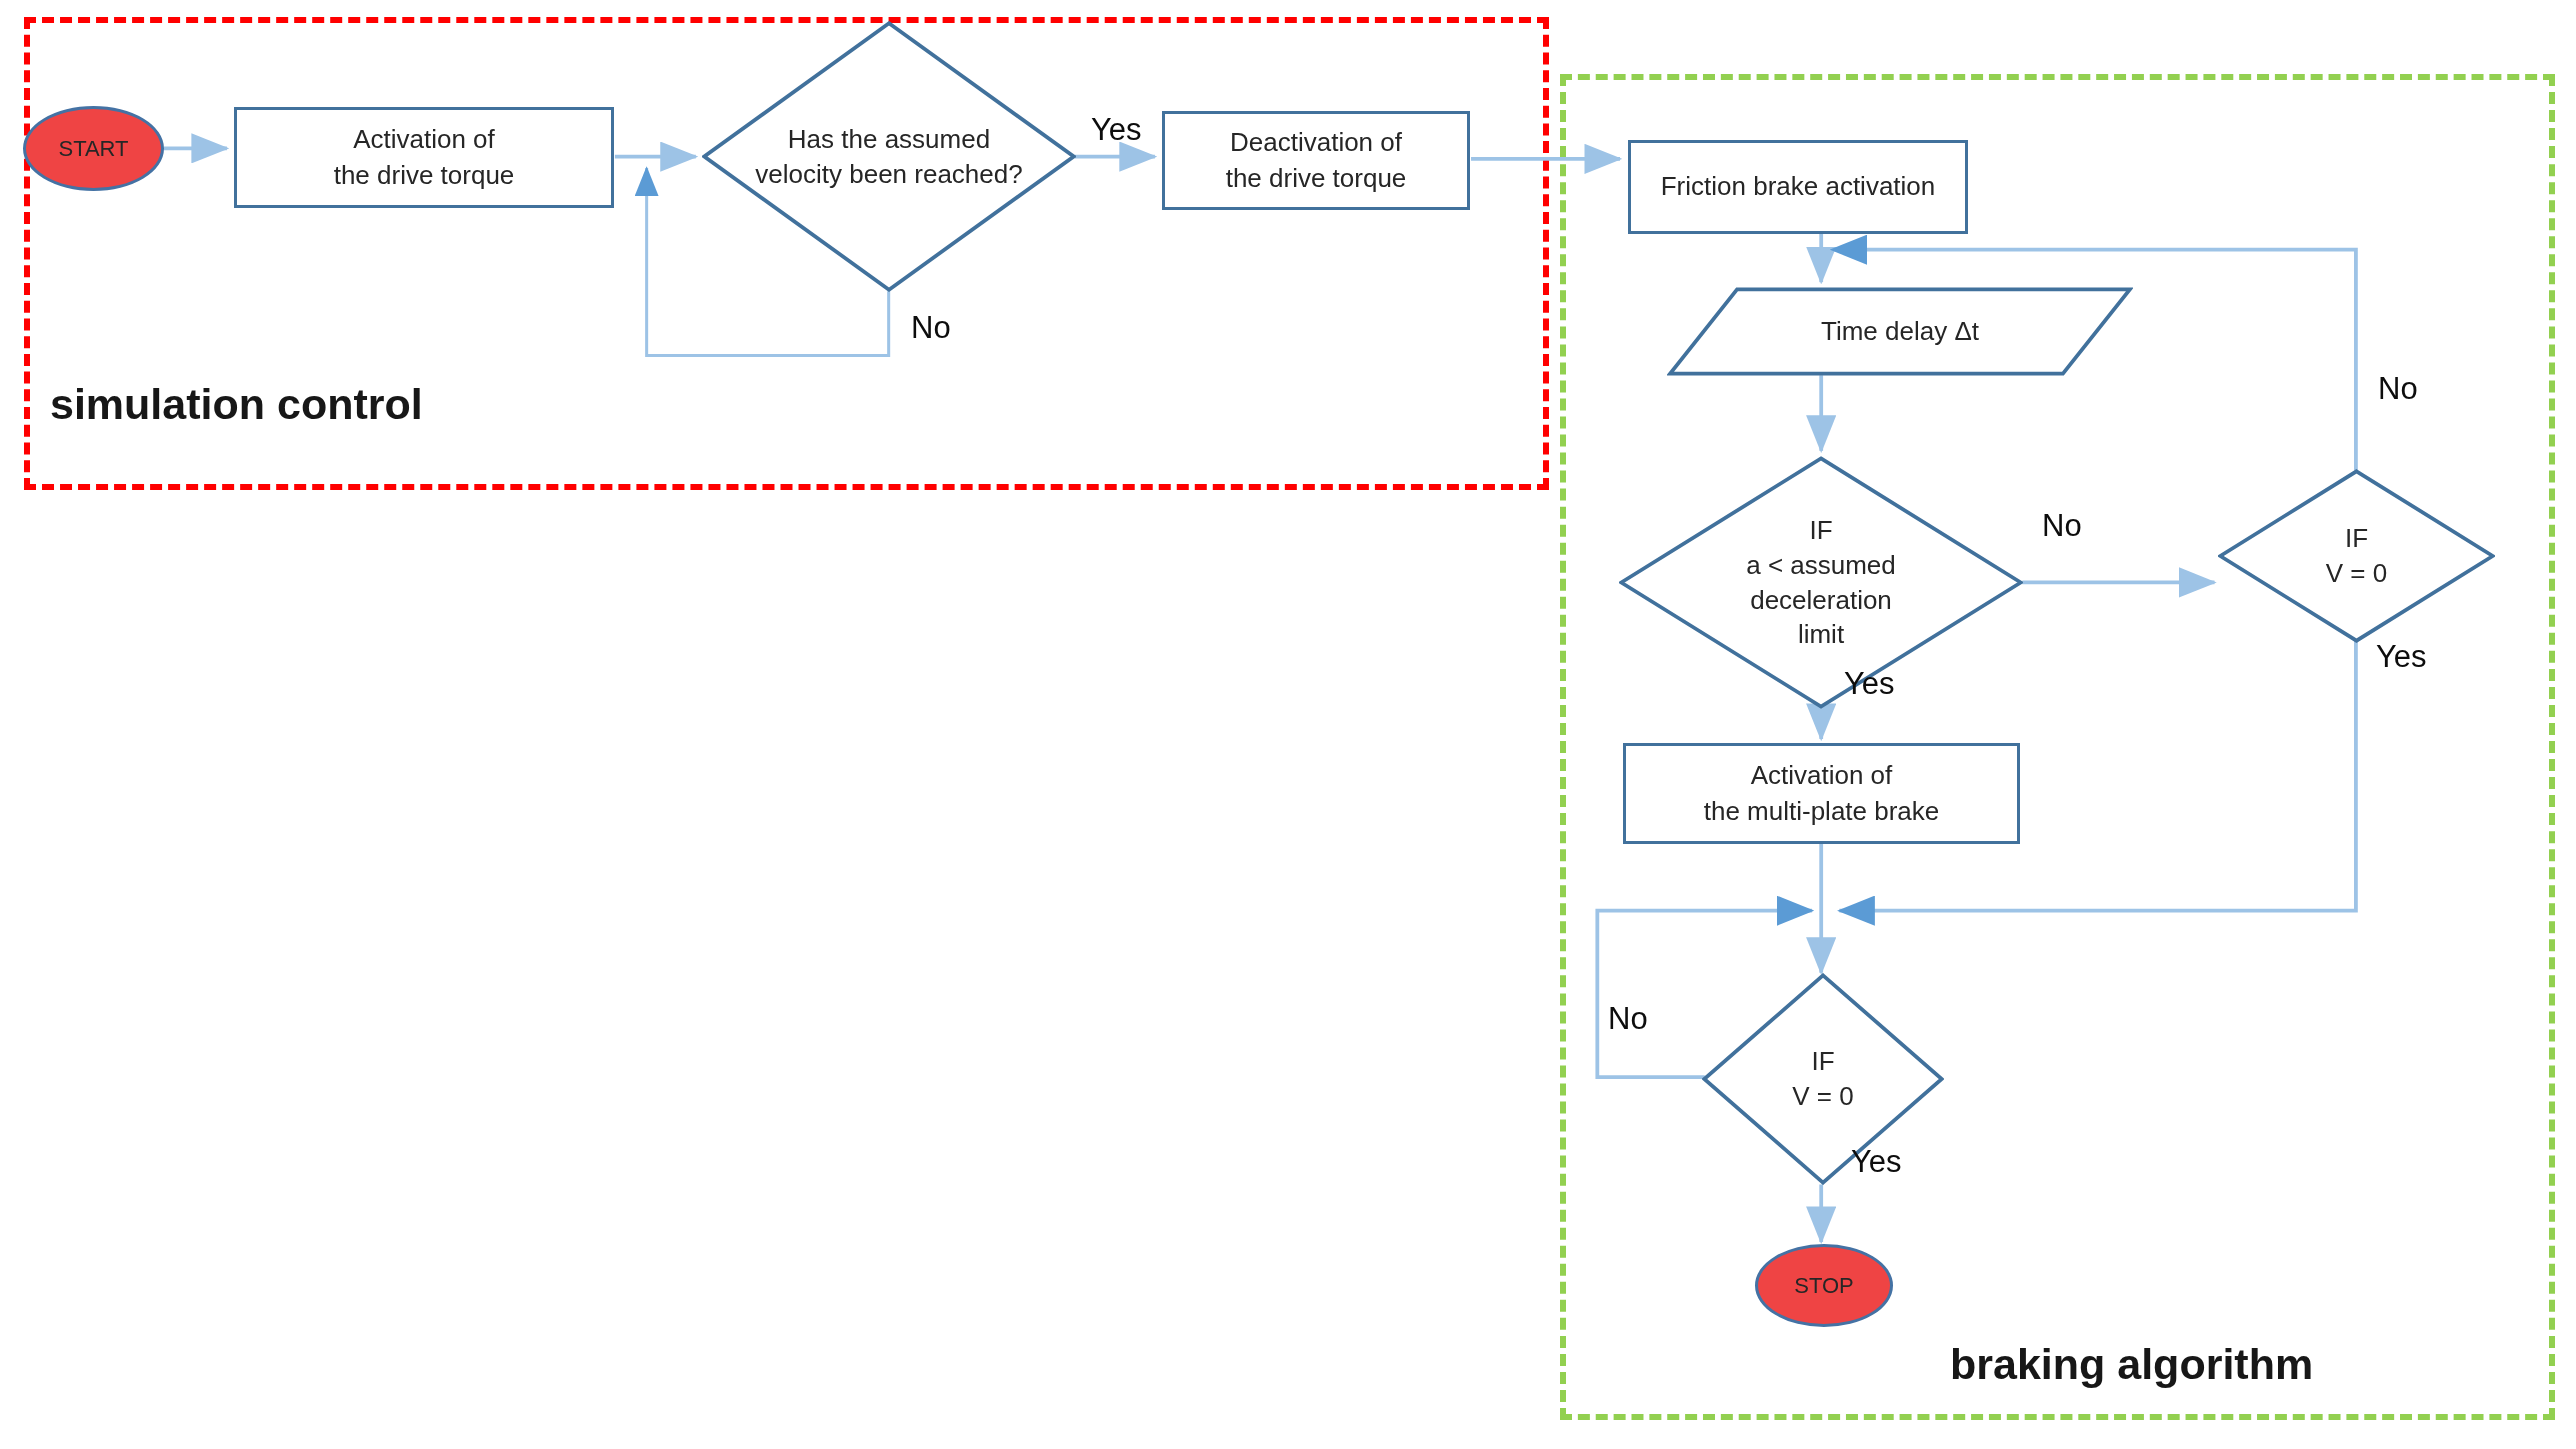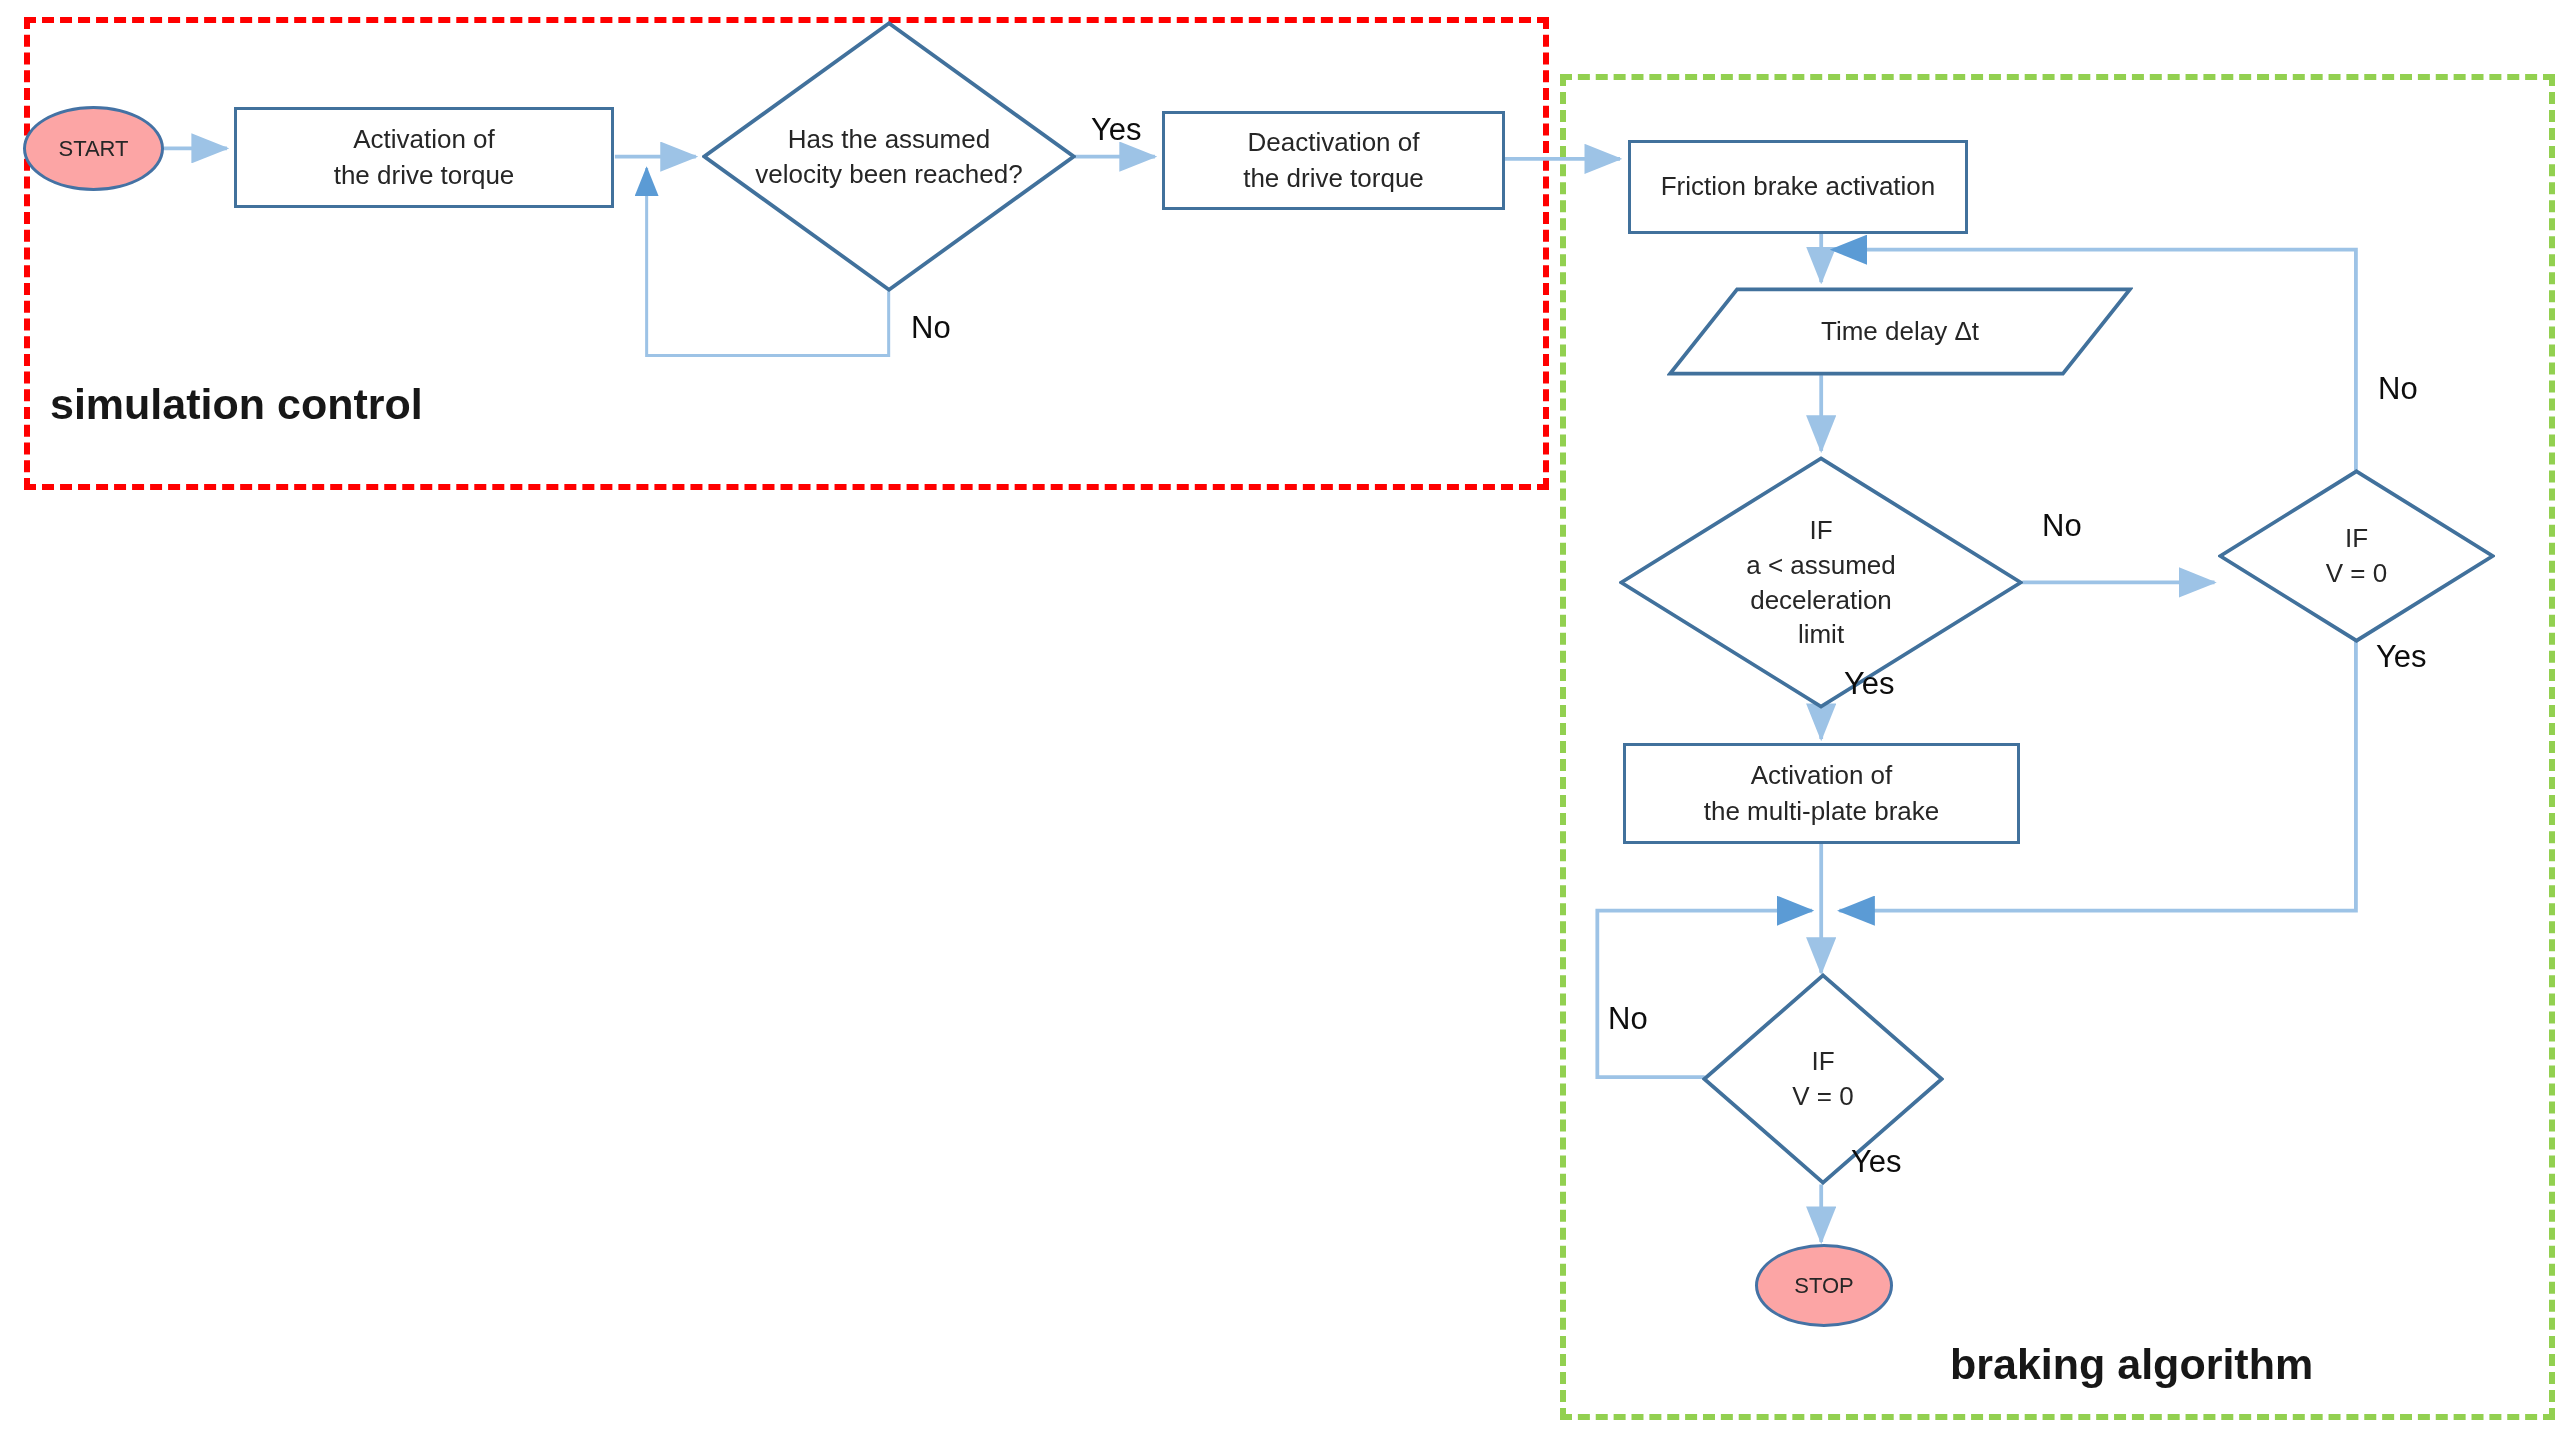--- a/index.html
+++ b/index.html
@@ -9,21 +9,21 @@
 
   .group-box{position:absolute;box-sizing:border-box;}
   .group-red{border:6.8px dashed #FF0000;}
   .group-green{border:6.8px dashed #92D050;}
 
   .group-label{position:absolute;font-size:43px;color:#171717;white-space:nowrap;font-family:"Liberation Sans",sans-serif;font-weight:bold;}
 
   .node{position:absolute;box-sizing:border-box;display:flex;align-items:center;justify-content:center;text-align:center;}
 
   .proc{border:3.8px solid #41719C;background:#ffffff;color:#262626;font-size:26px;line-height:1.35;}
-  .term{border:3px solid #4472A4;background:#fca5a5;border-radius:50%;color:#262626;font-size:22px;}
+  .term{border:3px solid #4472A4;background:#ef4444;border-radius:50%;color:#262626;font-size:22px;}
 
   .diamond-wrap{position:absolute;}
   .diamond-wrap svg{position:absolute;left:0;top:0;}
   .diamond-text{position:absolute;left:0;top:0;width:100%;height:100%;display:flex;align-items:center;justify-content:center;text-align:center;color:#262626;font-size:26px;line-height:1.33;white-space:pre-line;pointer-events:none;}
 
   .para-wrap{position:absolute;}
   .para-wrap svg{position:absolute;left:0;top:0;}
   .para-text{position:absolute;left:0;top:0;width:100%;height:100%;display:flex;align-items:center;justify-content:center;color:#262626;font-size:26px;}
 
   .elbl{position:absolute;font-size:31px;color:#0d0d0d;white-space:nowrap;font-family:Liberation Sans, sans-serif;}
@@ -92,21 +92,21 @@
   </div>
 
   <div class="diamond-wrap" style="left:702px;top:21px;width:374px;height:271px;">
     <svg width="374" height="271" viewBox="0 0 494 358">
       <polygon points="247,3 491,179 247,355 3,179" fill="#ffffff" stroke="#41719C" stroke-width="5"></polygon>
     </svg>
     <div class="diamond-text">Has the assumed
 velocity been reached?</div>
   </div>
 
-  <div class="node proc" style="left:1162px;top:111px;width:343px;height:99px;white-space:pre-line;">
+  <div class="node proc" style="left:1162px;top:111px;width:308px;height:99px;white-space:pre-line;">
     <span>Deactivation of
 the drive torque</span>
   </div>
 
   <div class="node proc" style="left:1628px;top:110px;width:340px;height:94px;margin-top:30px;">
     <span>Friction brake activation</span>
   </div>
 
   <div class="para-wrap" style="left:1667px;top:287px;width:466px;height:89px;">
     <svg width="466" height="89" viewBox="0 0 616 118">

